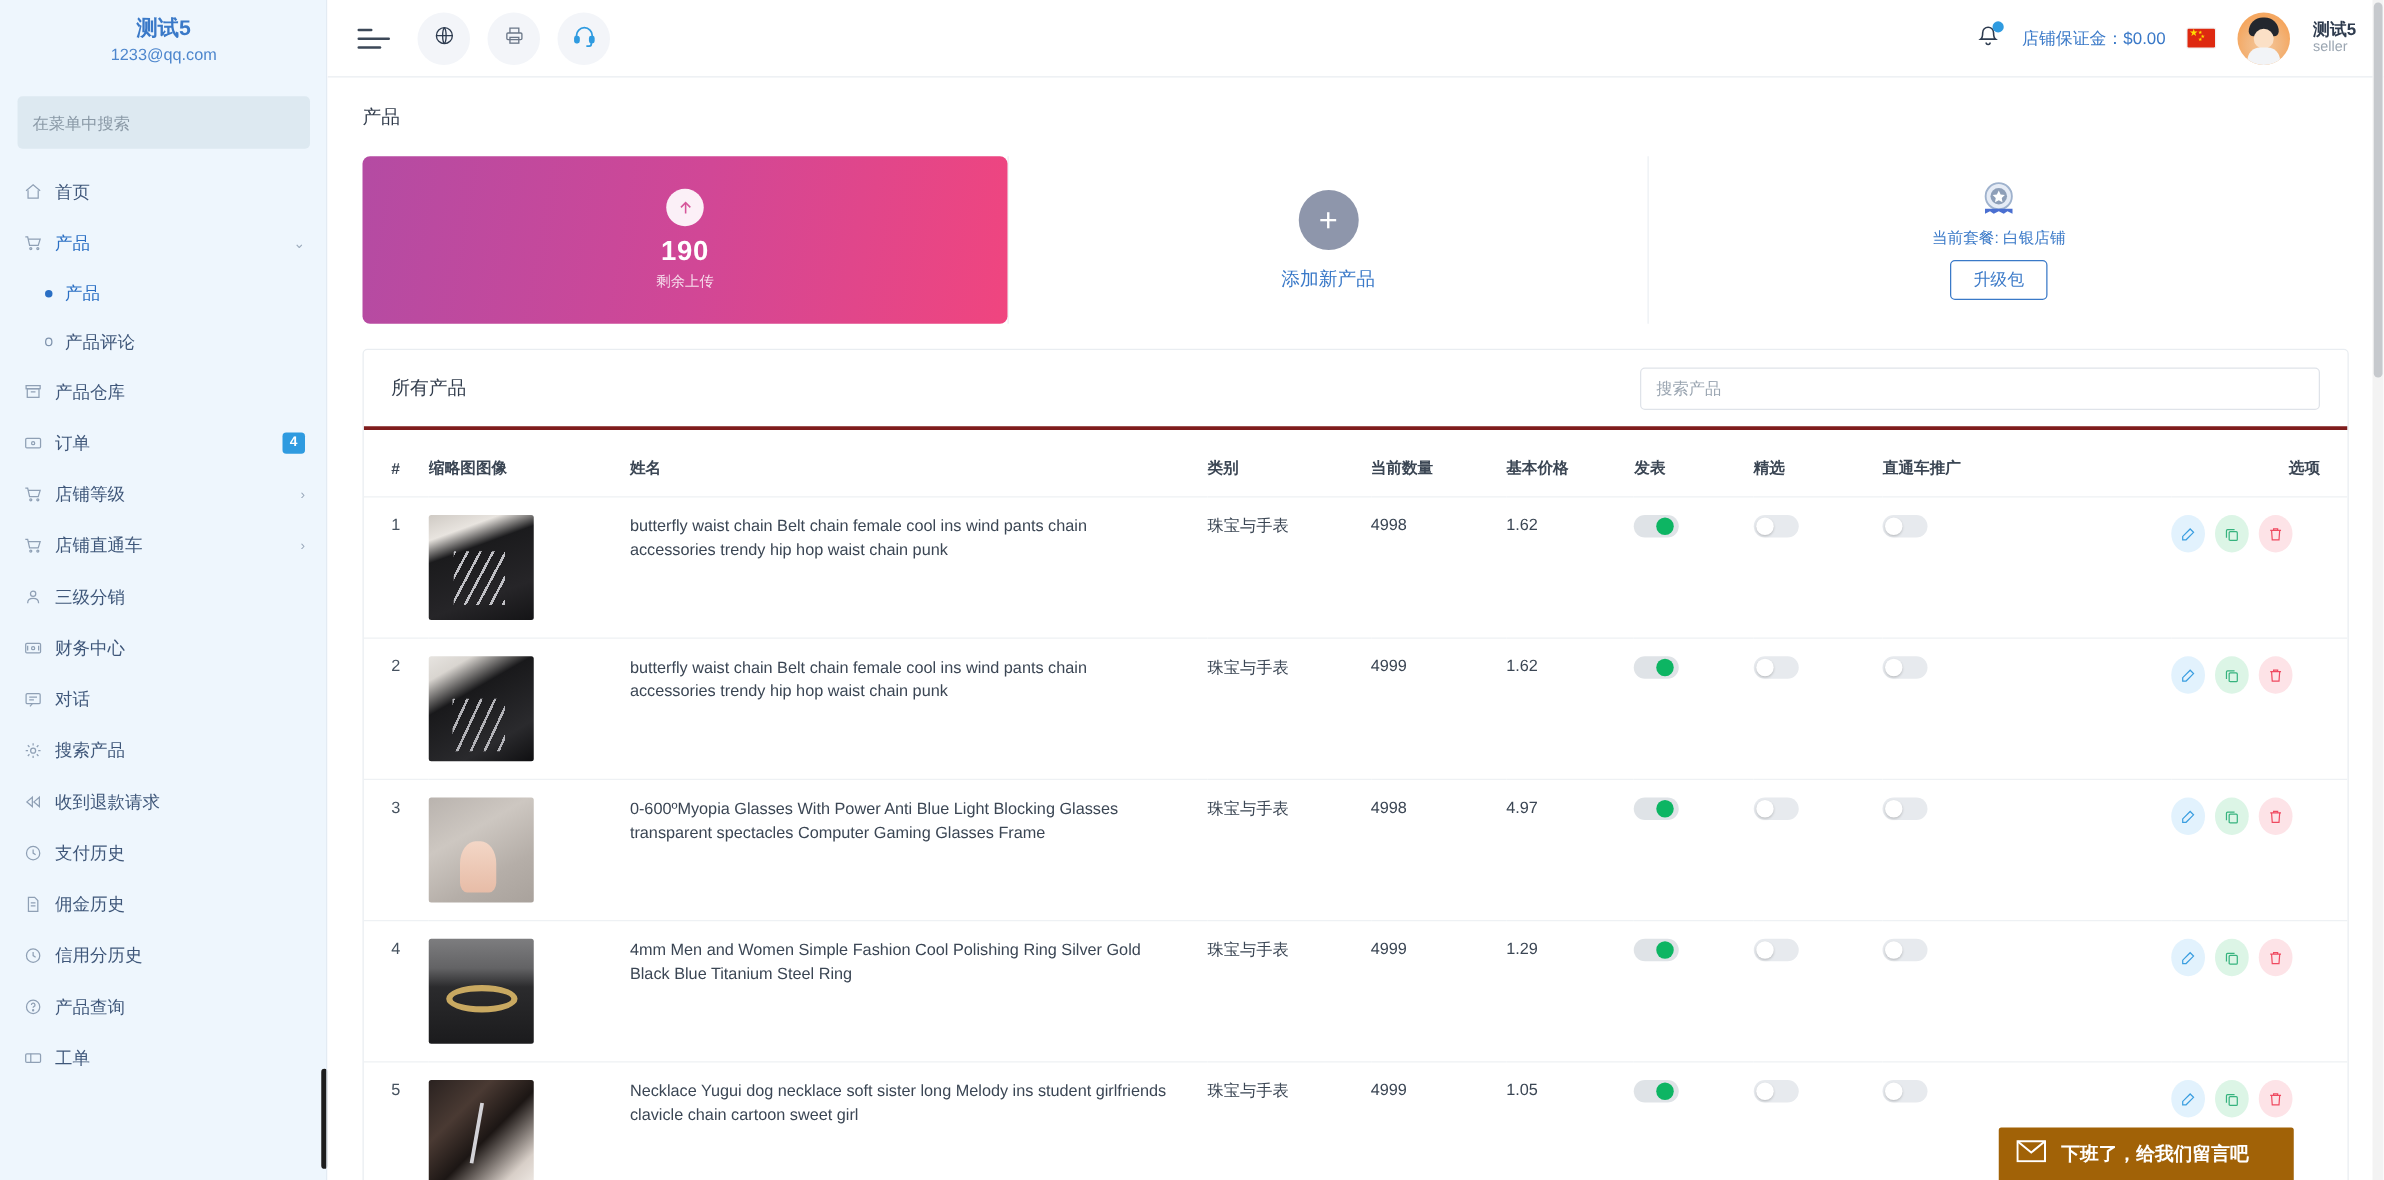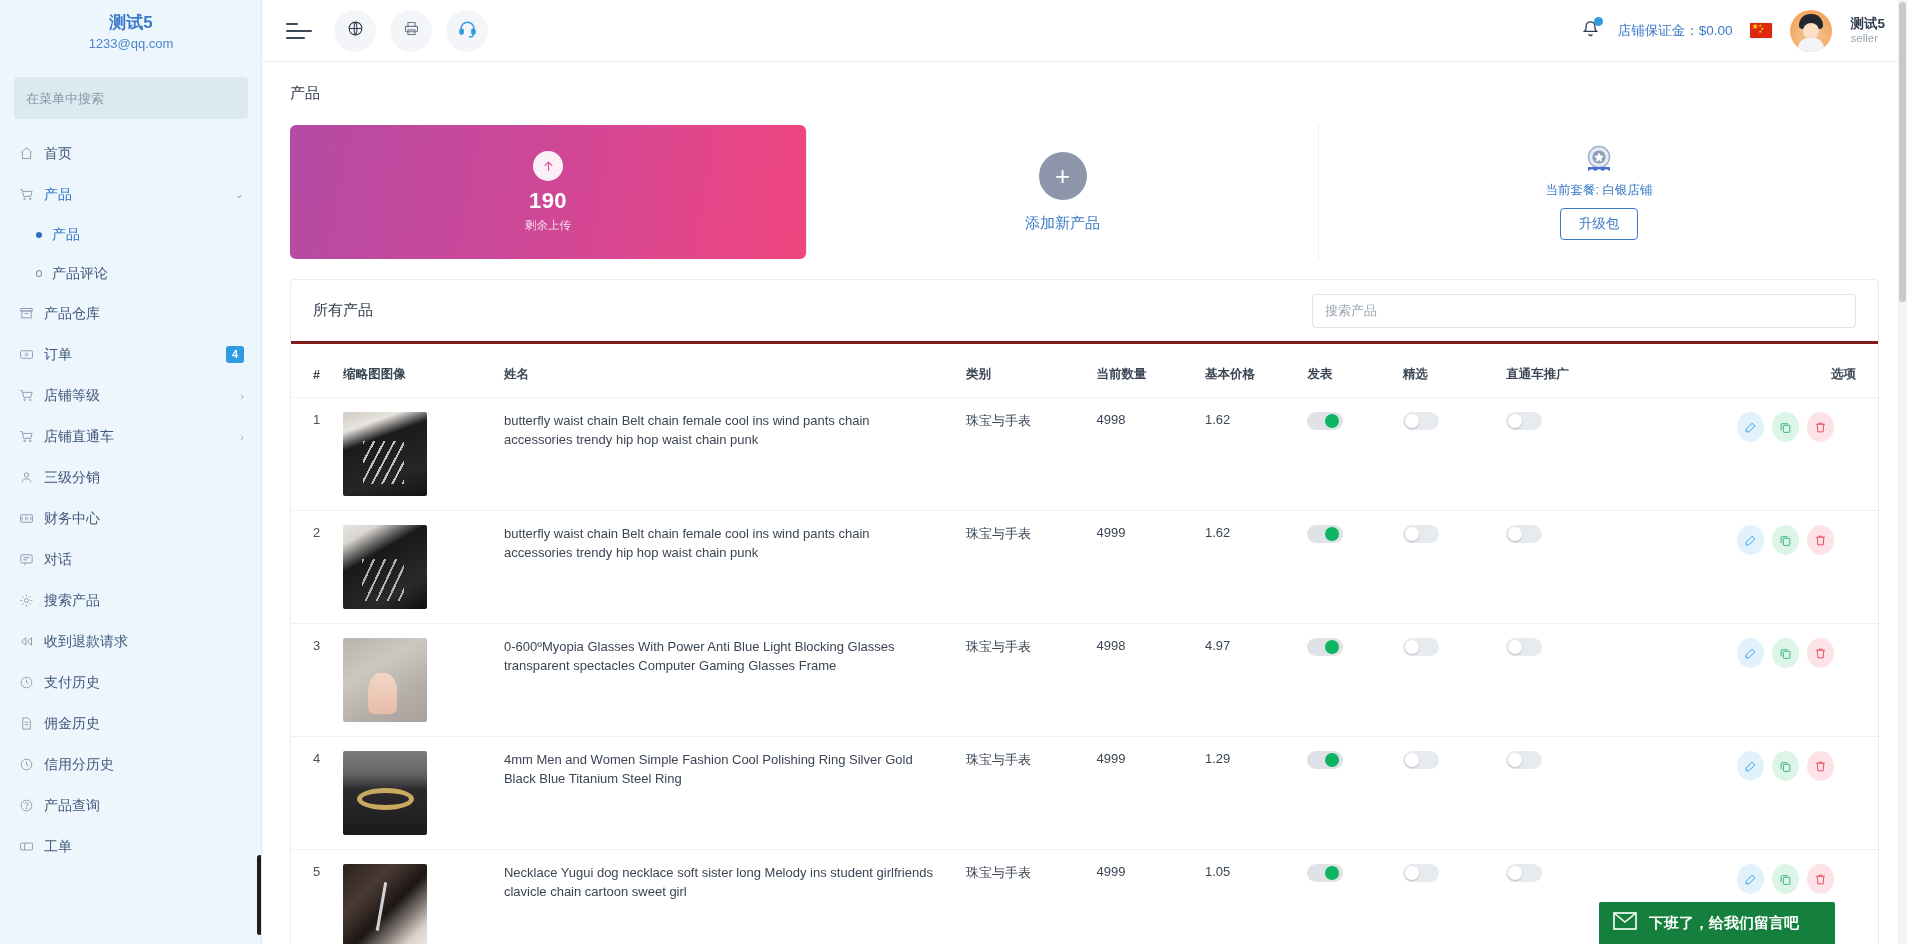--- a/index.html
+++ b/index.html
@@ -230,21 +230,21 @@
   .toggle.on .knob { left: 18px; background:#0db563; box-shadow:none; }
 
   .opt-btns { display:flex; justify-content:flex-end; gap: 8px; padding-right: 22px; }
   .opt-btn { width: 30px; height:30px; border-radius:50%; display:flex; align-items:center; justify-content:center; cursor:pointer;}
   .opt-edit { background:#e2f2fd; color:#3a9ee0;}
   .opt-copy { background:#dcf5e6; color:#36b37e;}
   .opt-del  { background:#fde3e7; color:#ef4a60;}
 
   .chat-widget {
     position: absolute; right: 72px; bottom: 0; width: 236px; height: 42px;
-    background:#15803d; color:#fff; display:flex; align-items:center; gap: 12px;
+    background:#a16207; color:#fff; display:flex; align-items:center; gap: 12px;
     padding: 0 14px; border-radius: 2px 2px 0 0; cursor:pointer;
   }
   .chat-widget .txt { font-size: 15px; font-weight:600; }
 
   .main-scrollbar {
     position:absolute; right:0; top:0; width: 9px; height:944px; background:#f3f3f3;
   }
   .main-scrollbar .thumbbar { position:absolute; top: 2px; left:1px; width:7px; height: 300px; background:#c6c9cd; border-radius:4px;}
 </style>
 </head>

